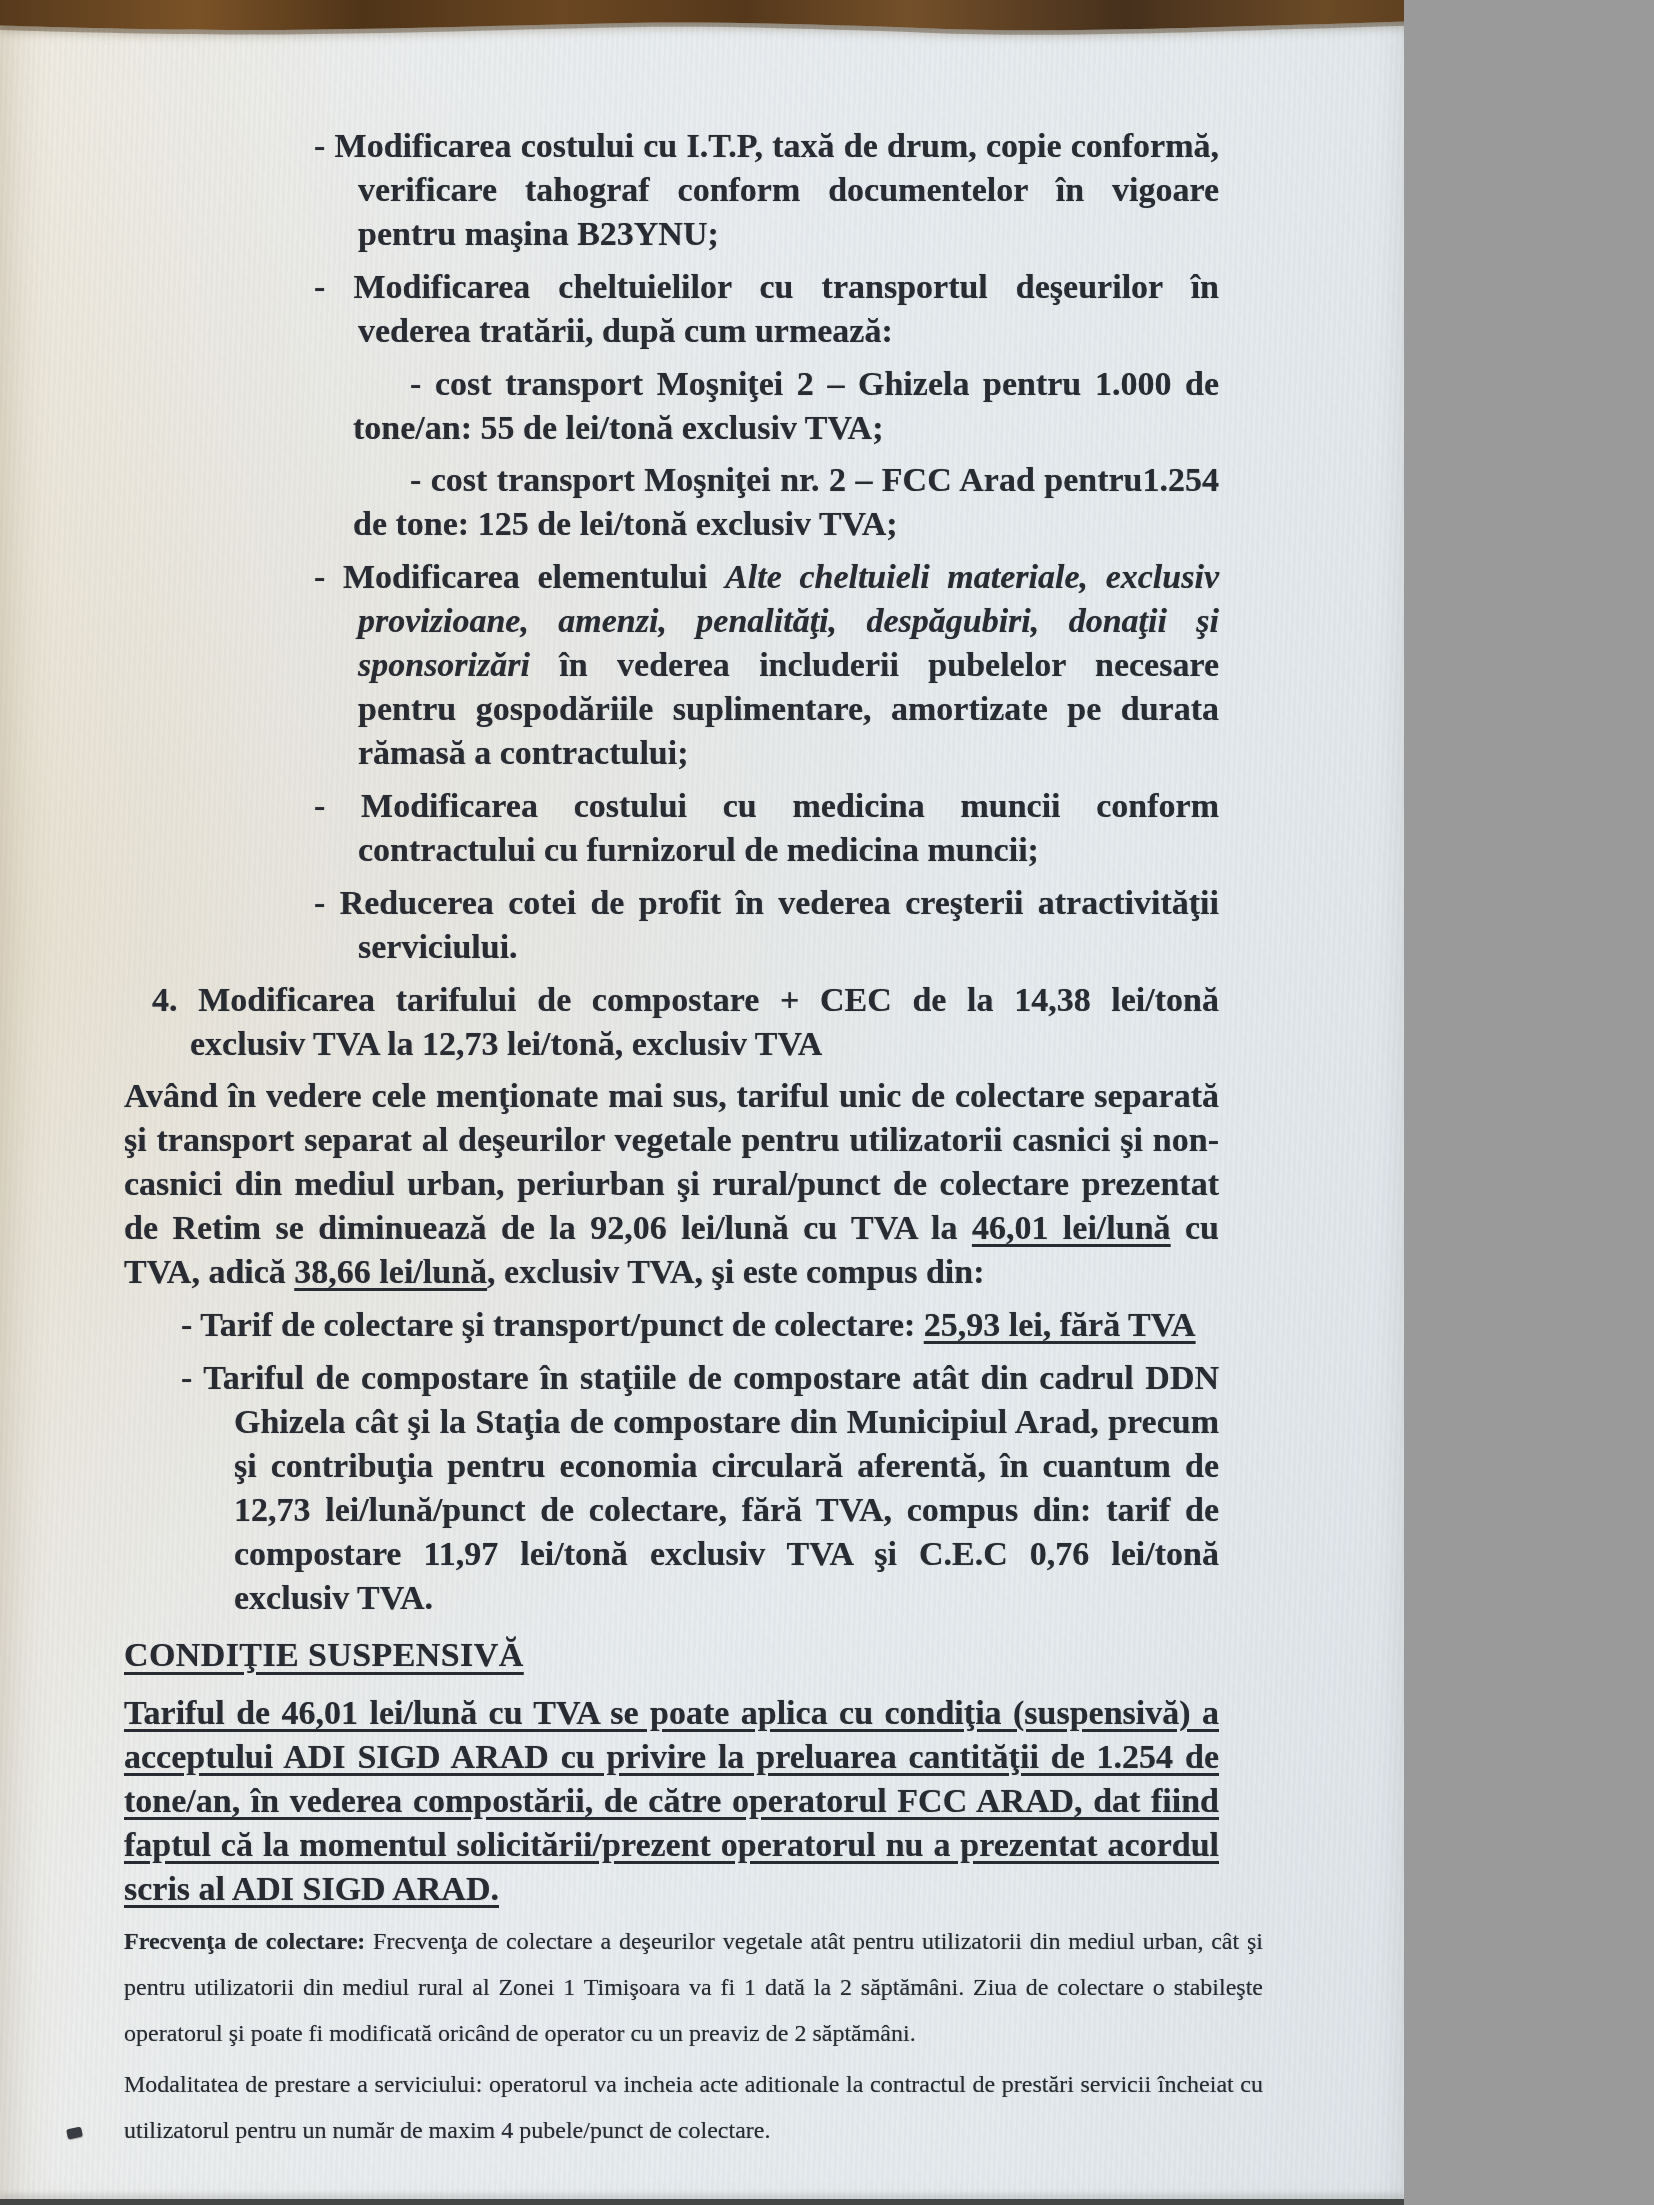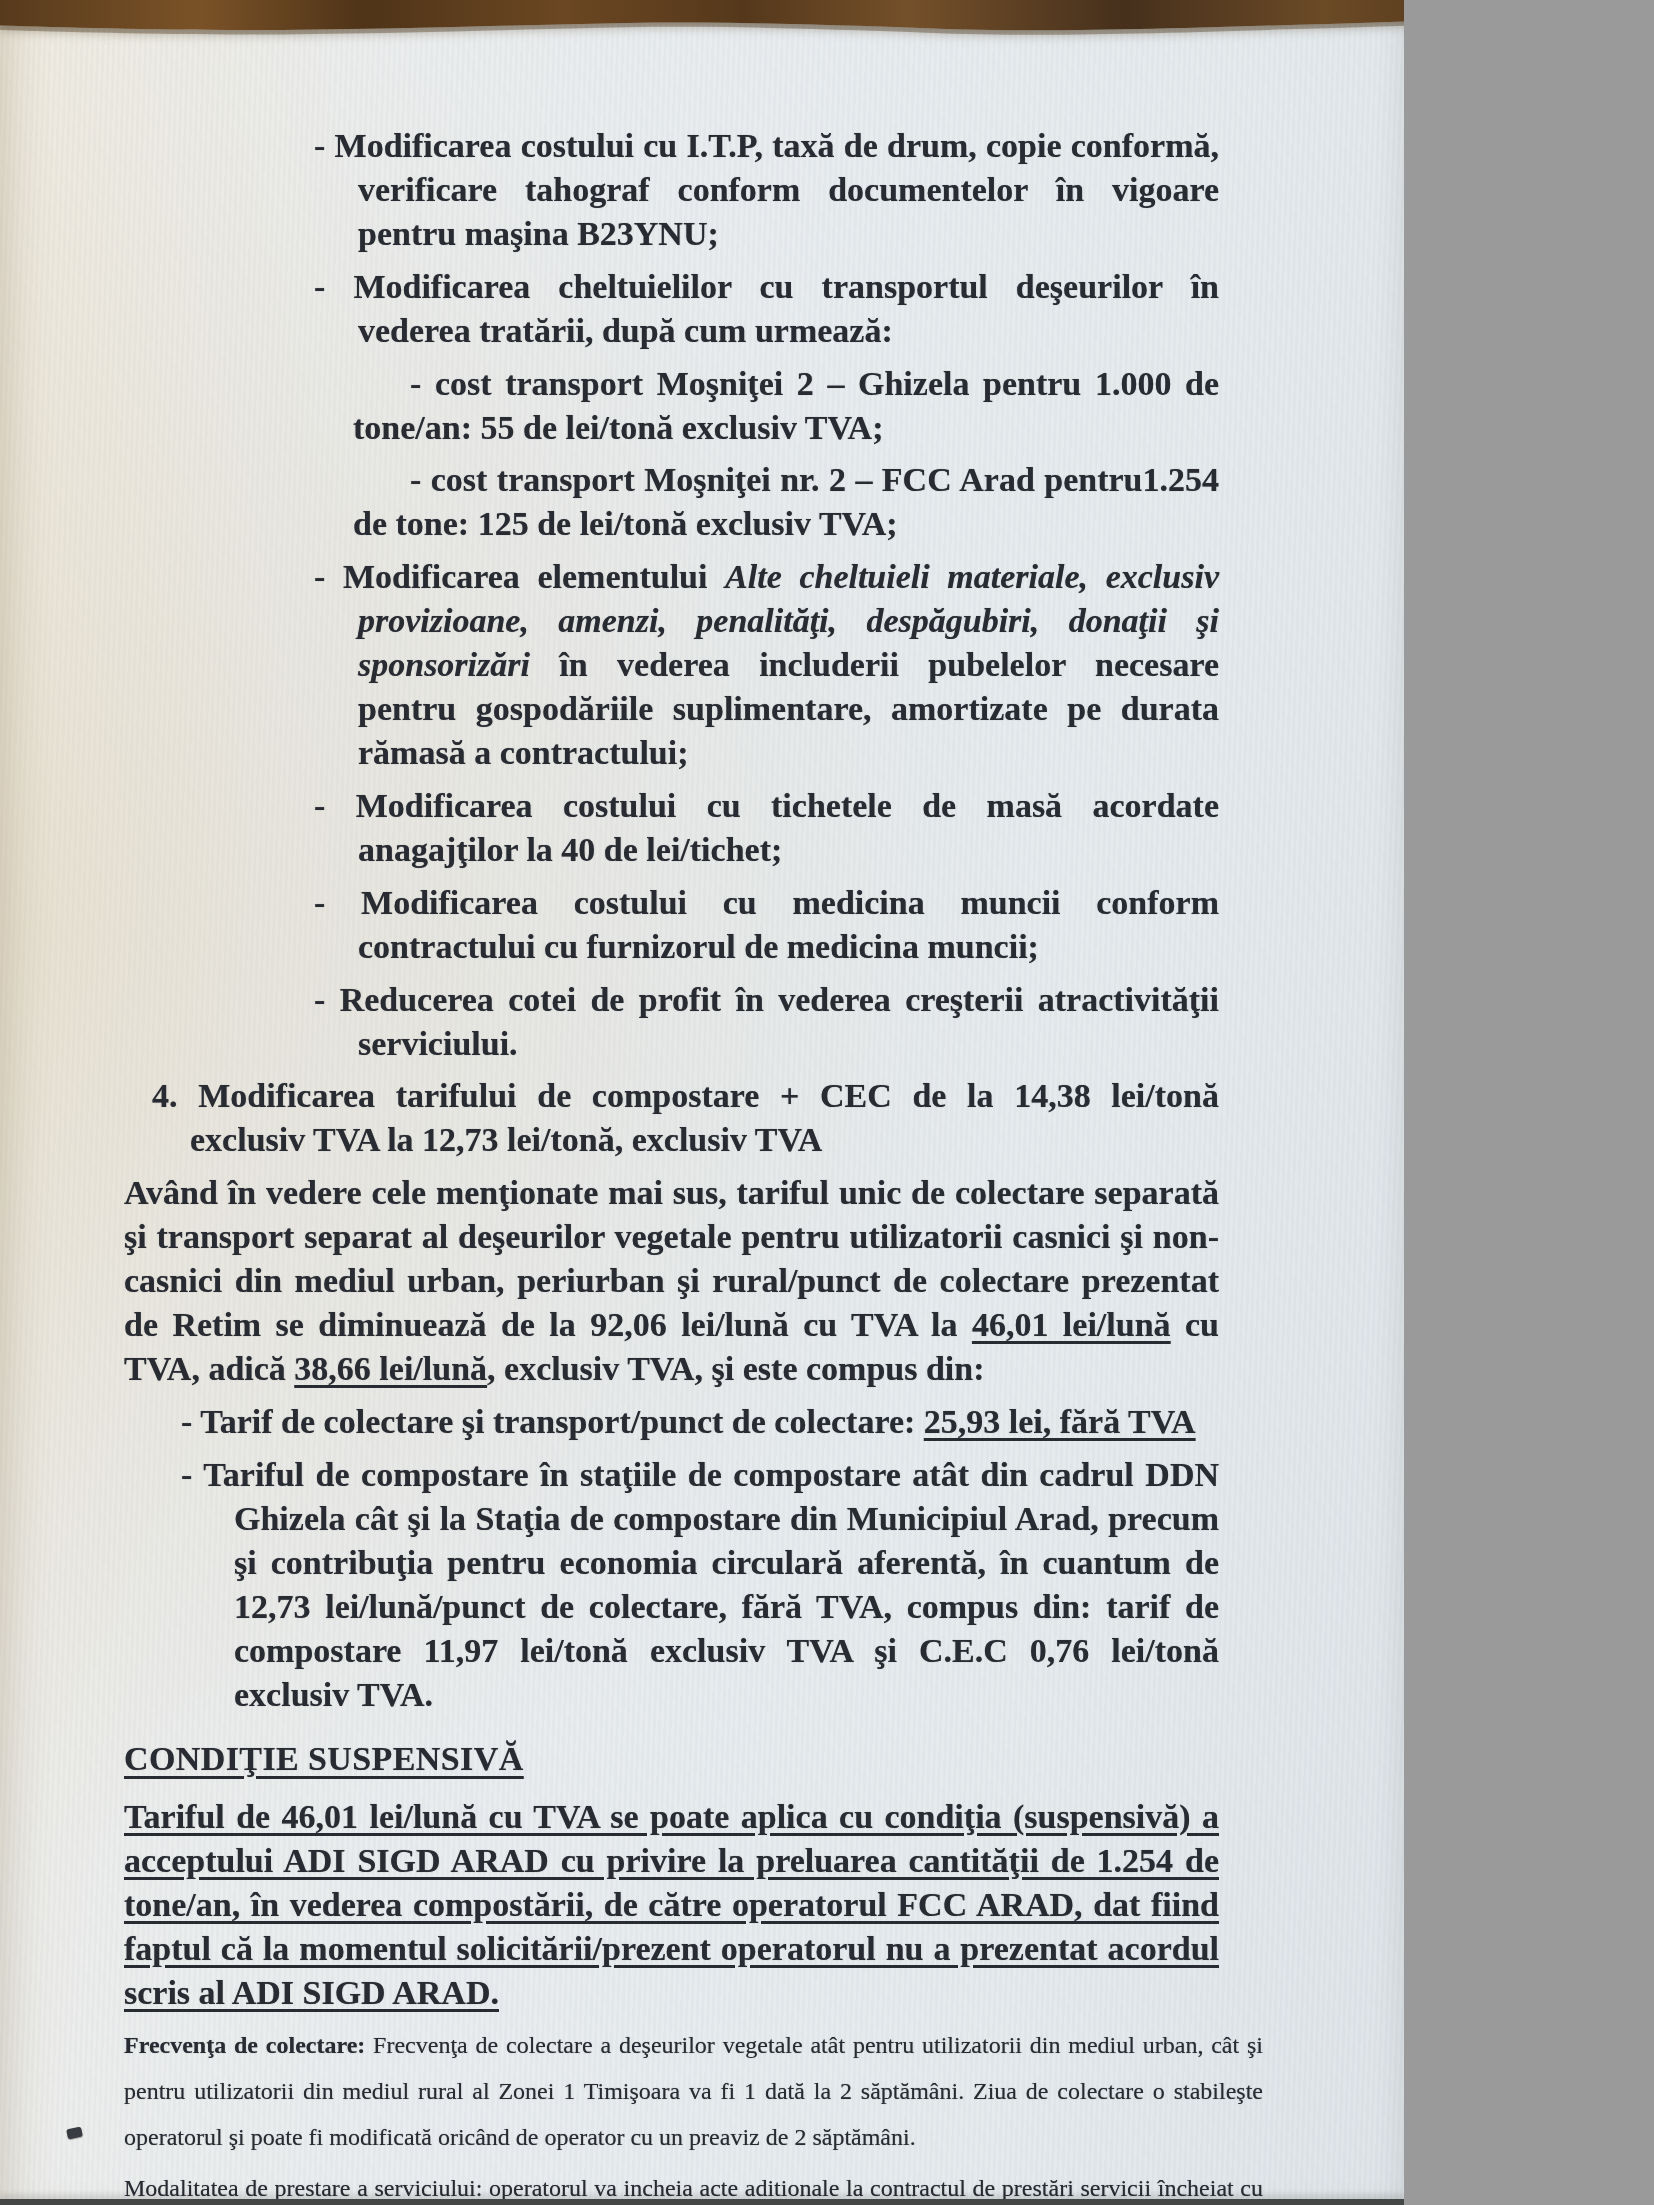--- a/index.html
+++ b/index.html
@@ -27,21 +27,21 @@
   .item4{padding-left:66px;text-indent:-38px;}
   .tc{padding-left:57px;}
   .u{text-decoration:underline;text-decoration-thickness:3.1px;text-underline-offset:5.3px;}
   .hang-u{
     padding-left:110px;text-indent:-53px;
     text-decoration-thickness:3.1px;text-underline-offset:5.3px;
   }
   .para-u{text-decoration:underline;text-decoration-thickness:3.1px;text-underline-offset:5.3px;margin-bottom:7px !important;}
   .heading{
     text-decoration:underline;text-decoration-thickness:3.1px;text-underline-offset:6.2px;
-    margin:20px 0 14px !important;letter-spacing:0.4px;
+    margin:13px 0 14px !important;letter-spacing:0.4px;
   }
   .italic{font-style:italic;}
   .b{font-weight:bold;}
   .lower{font-weight:normal;font-size:24px;line-height:46px;margin-right:-44px;}
   .lower p{margin:0 0 5.3px;}
   .smudge{
     position:absolute;left:67px;top:2128px;width:15px;height:9.7px;
     background:#383b41;border-radius:2.6px;transform:rotate(-12deg);
     box-shadow:0 0.9px 0.9px rgba(56,59,65,0.5);
   }
@@ -79,21 +79,20 @@
     <p class="bullet">- Modificarea costului cu I.T.P, taxă de drum, copie conformă, verificare tahograf conform documentelor în vigoare pentru maşina B23YNU;</p>
 
     <p class="bullet">- Modificarea cheltuielilor cu transportul deşeurilor în vederea tratării, după cum urmează:</p>
 
     <p class="subbullet">- cost transport Moşniţei 2 – Ghizela pentru 1.000 de tone/an: 55 de lei/tonă exclusiv TVA;</p>
 
     <p class="subbullet">- cost transport Moşniţei nr. 2 – FCC Arad pentru1.254 de tone: 125 de lei/tonă exclusiv TVA;</p>
 
     <p class="bullet"><span>- Modificarea elementului </span><span class="italic">Alte cheltuieli materiale, exclusiv provizioane, amenzi, penalităţi, despăgubiri, donaţii şi sponsorizări</span><span> în vederea includerii pubelelor necesare pentru gospodăriile suplimentare, amortizate pe durata rămasă a contractului;</span></p>
 
-    <p class="bullet">- Modificarea costului cu tichetele de masă acordate anagajţilor la 40 de lei/tichet;</p>
 
     <p class="bullet">- Modificarea costului cu medicina muncii conform contractului cu furnizorul de medicina muncii;</p>
 
     <p class="bullet">- Reducerea cotei de profit în vederea creşterii atractivităţii serviciului.</p>
 
     <p class="item4">4. Modificarea tarifului de compostare + CEC de la 14,38 lei/tonă exclusiv TVA la 12,73 lei/tonă, exclusiv TVA</p>
 
     <p><span>Având în vedere cele menţionate mai sus, tariful unic de colectare separată şi transport separat al deşeurilor vegetale pentru utilizatorii casnici şi non-casnici din mediul urban, periurban şi rural/punct de colectare prezentat de Retim se diminuează de la 92,06 lei/lună cu TVA la </span><span class="u">46,01 lei/lună</span><span> cu TVA, adică </span><span class="u">38,66 lei/lună</span><span>, exclusiv TVA, şi este compus din:</span></p>
 
     <p class="tc"><span>- Tarif de colectare şi transport/punct de colectare: </span><span class="u">25,93 lei, fără TVA</span></p>

